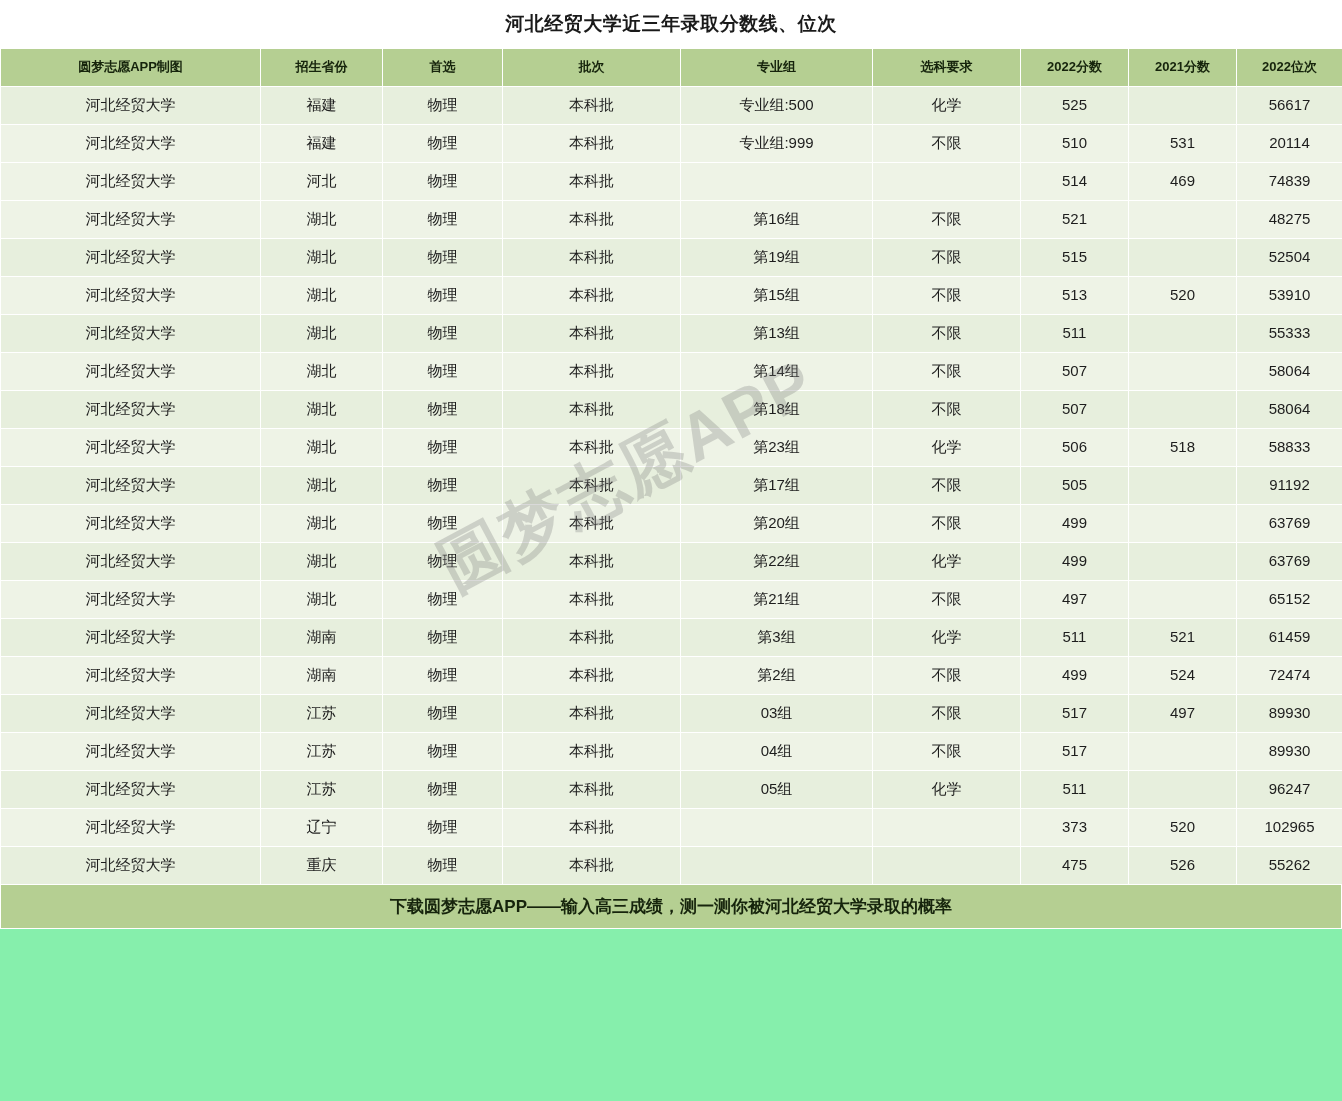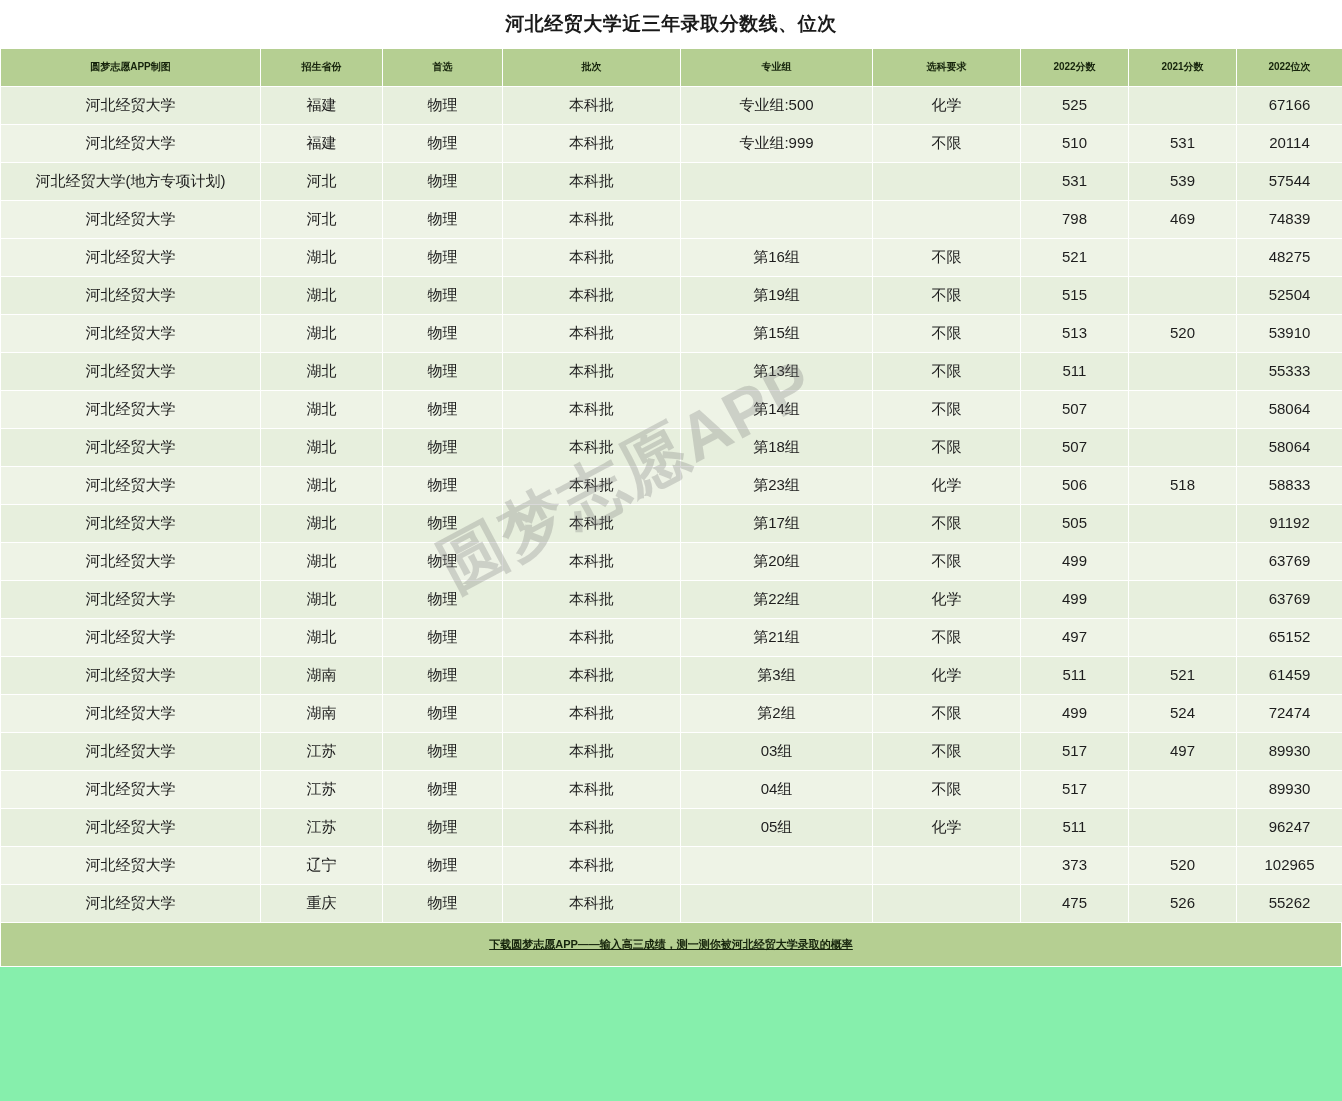--- a/index.html
+++ b/index.html
@@ -41,21 +41,21 @@
     text-align: center;
     vertical-align: middle;
     color: #1d1d1d;
     font-size: 15px;
     padding: 4px 2px;
     line-height: 1.25;
   }
   table.data th {
     background: #b5cf92;
     font-weight: bold;
-    font-size: 10px;
+    font-size: 13px;
     height: 38px;
     color: #16240c;
   }
   table.data td {
     background: #e7efdd;
     height: 38px;
   }
   table.data tr.alt td {
     background: #eef3e6;
   }
@@ -74,24 +74,23 @@
     background: #b5cf92;
     display: flex;
     align-items: center;
     justify-content: center;
     border: 1px solid #ffffff;
     border-top: none;
     position: relative;
     z-index: 2;
   }
   .footer-bar .footer-text {
-    font-size: 11px;
+    font-size: 17px;
     font-weight: bold;
     color: #16240c;
-    text-decoration: underline;
   }
   .watermark {
     position: absolute;
     left: 0; top: 0;
     width: 1342px;
     height: 1101px;
     z-index: 5;
     pointer-events: none;
   }
   .watermark span {
@@ -143,52 +142,41 @@
     <tbody id="table-body">
         <tr>
           <td class="cell-univ">河北经贸大学</td>
           <td>福建</td>
           <td>物理</td>
           <td>本科批</td>
           <td>专业组:500</td>
           <td>化学</td>
           <td>525</td>
           <td></td>
-          <td>67166</td>
+          <td>56617</td>
         </tr>
         <tr class="alt">
           <td class="cell-univ">河北经贸大学</td>
           <td>福建</td>
           <td>物理</td>
           <td>本科批</td>
           <td>专业组:999</td>
           <td>不限</td>
           <td>510</td>
           <td>531</td>
           <td>20114</td>
         </tr>
-        <tr>
-          <td class="cell-univ">河北经贸大学(地方专项计划)</td>
+        <tr class="alt">
+          <td class="cell-univ">河北经贸大学</td>
           <td>河北</td>
           <td>物理</td>
           <td>本科批</td>
           <td></td>
           <td></td>
-          <td>531</td>
-          <td>539</td>
-          <td>57544</td>
-        </tr>
-        <tr class="alt">
-          <td class="cell-univ">河北经贸大学</td>
-          <td>河北</td>
-          <td>物理</td>
-          <td>本科批</td>
-          <td></td>
-          <td></td>
-          <td>798</td>
+          <td>514</td>
           <td>469</td>
           <td>74839</td>
         </tr>
         <tr class="alt">
           <td class="cell-univ">河北经贸大学</td>
           <td>湖北</td>
           <td>物理</td>
           <td>本科批</td>
           <td>第16组</td>
           <td>不限</td>

